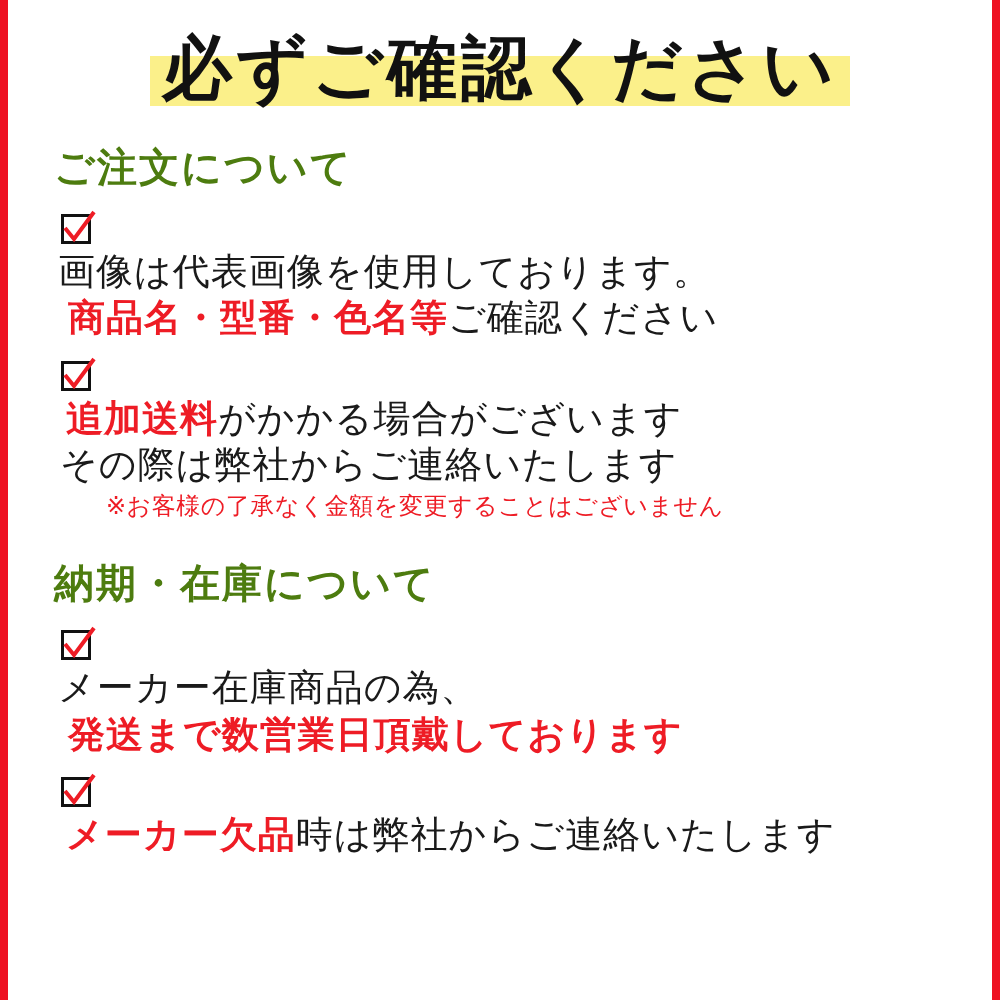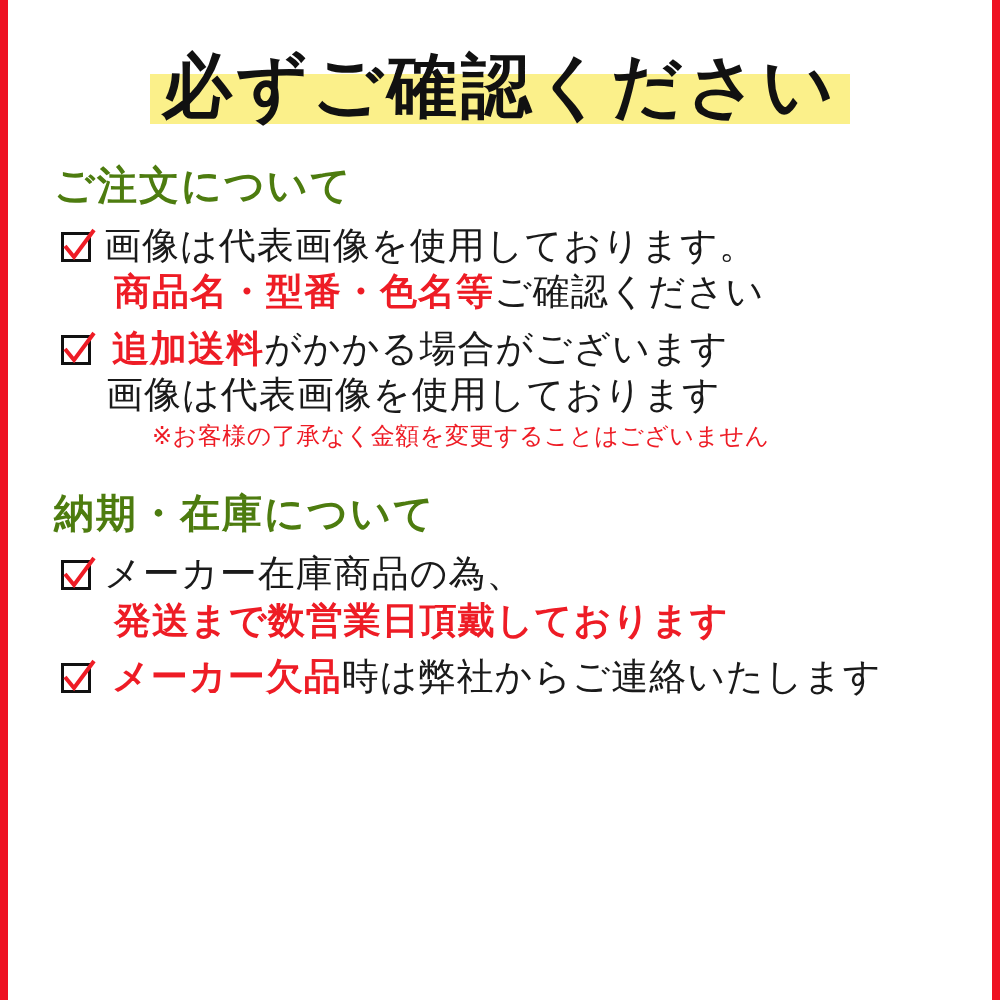--- a/index.html
+++ b/index.html
@@ -21,21 +21,21 @@
     border-left: 8px solid #ee1122;
     border-right: 8px solid #ee1122;
     background: #ffffff;
   }
   .inner {
     position: absolute;
     left: 0;
     top: 0;
     width: 100%;
     height: 100%;
-    padding: 18px 34px;
+    padding: 0 34px;
     box-sizing: border-box;
   }
 
   
   .title-wrap {
     text-align: center;
     padding-top: 30px;
   }
   .title {
     display: inline-block;
@@ -71,20 +71,21 @@
   }
   .section-heading.second {
     margin-top: 34px;
   }
 
   
   .item {
     display: flex;
     align-items: flex-start;
     margin: 10px 0 0 16px;
+    flex-direction: column;
   }
   .check {
     flex: 0 0 auto;
     width: 40px;
     height: 40px;
     position: relative;
     margin-top: 4px;
     margin-right: 6px;
   }
   .check .box {
@@ -166,21 +167,21 @@
 
       <div class="item">
         <span class="check">
           <span class="box"></span>
           <svg viewBox="0 0 40 40">
               <polyline points="7,19 16,30 36,3" fill="none" stroke="#ee1c25" stroke-width="4"></polyline>
             </svg>
         </span>
         <span class="lines">
           <div class="line"><span class="red">追加送料</span><span class="blk">がかかる場合がございます</span></div>
-          <div class="line indent"><span class="blk">画像は代表画像を使用しております</span></div>
+          <div class="line indent"><span class="blk">その際は弊社からご連絡いたします</span></div>
           <div class="note">※お客様の了承なく金額を変更することはございません</div>
         </span>
       </div>
     </div>
 
     <div>
       <div class="section-heading second">納期・在庫について</div>
 
       <div class="item">
         <span class="check">

